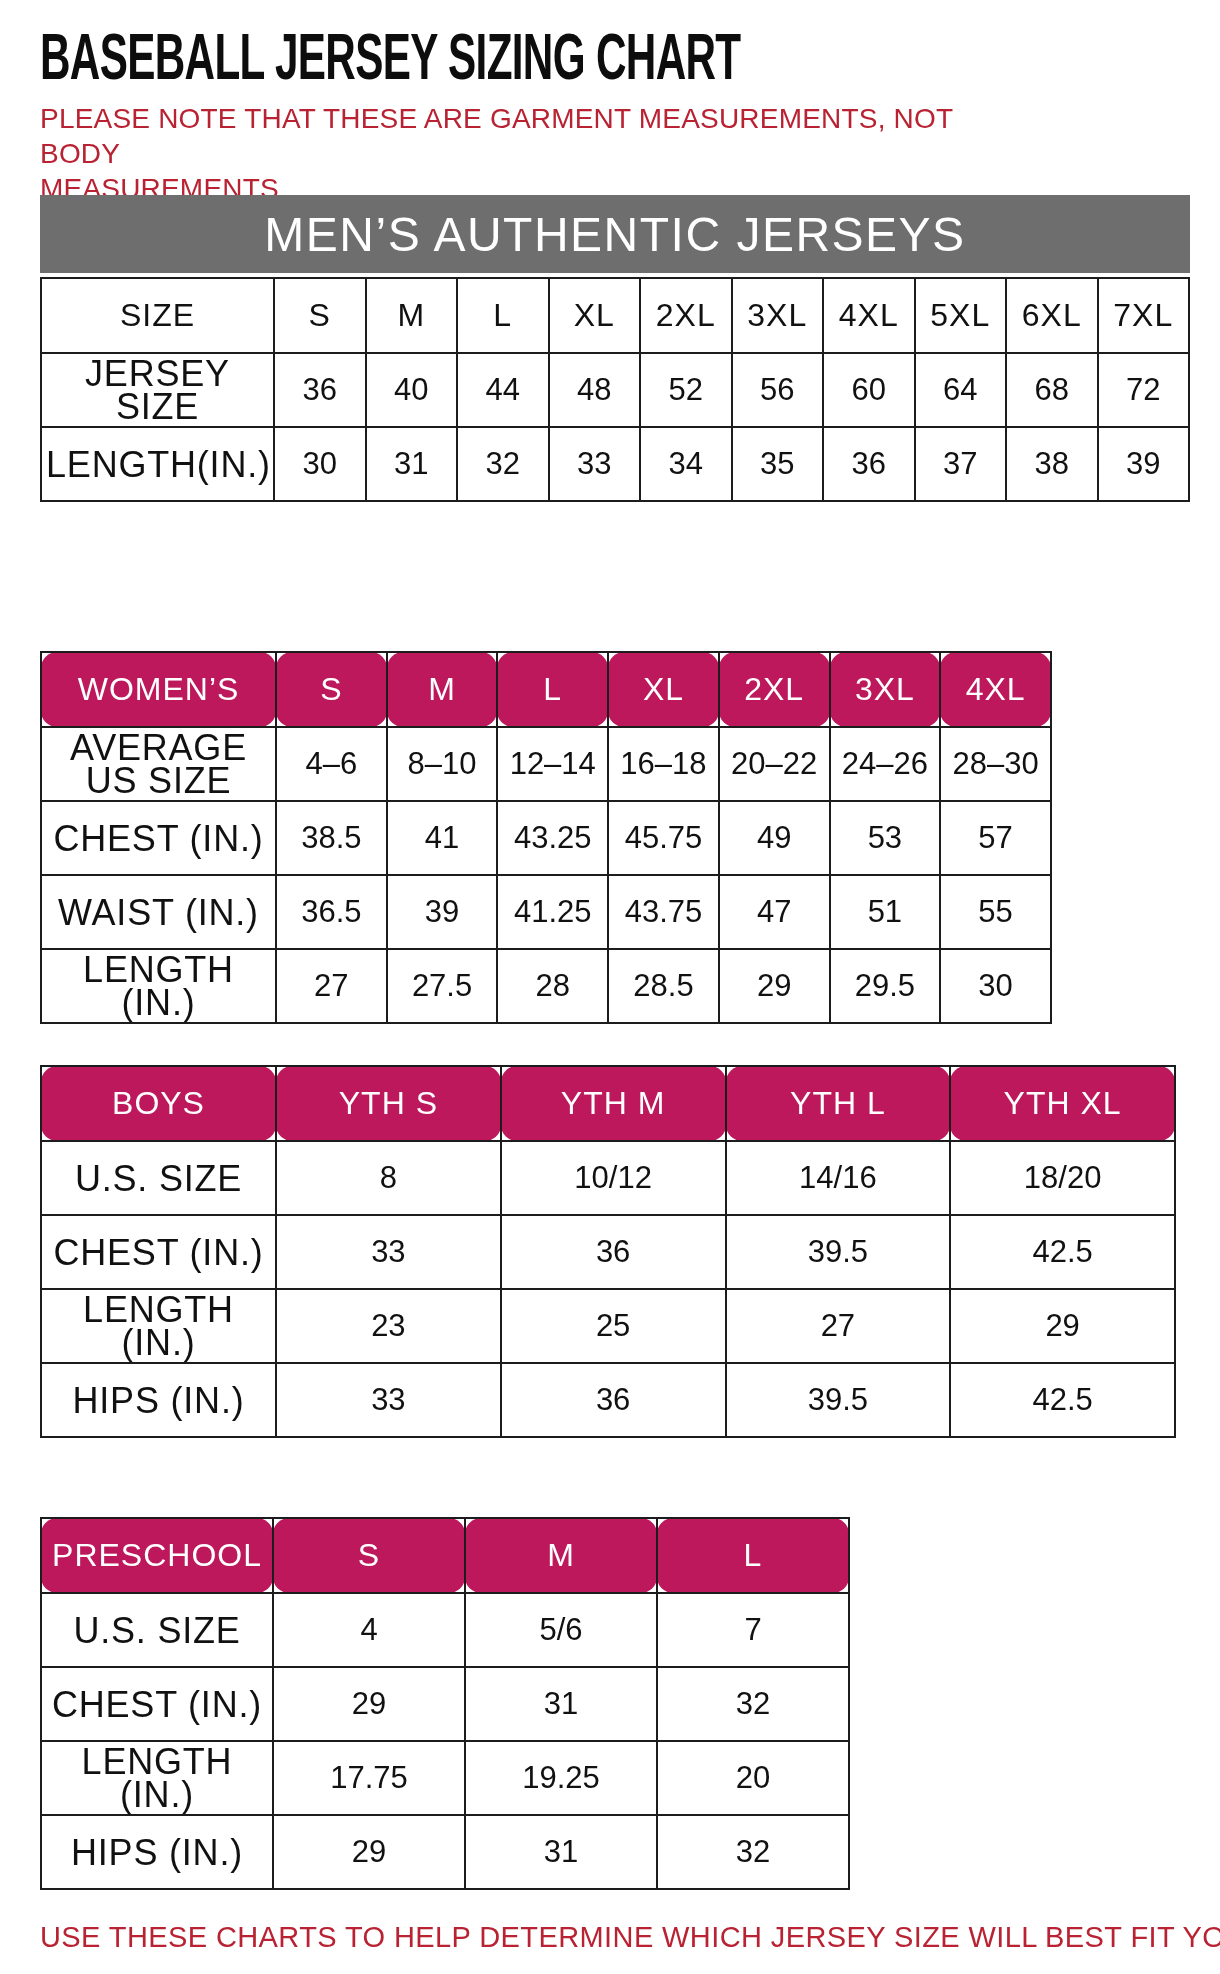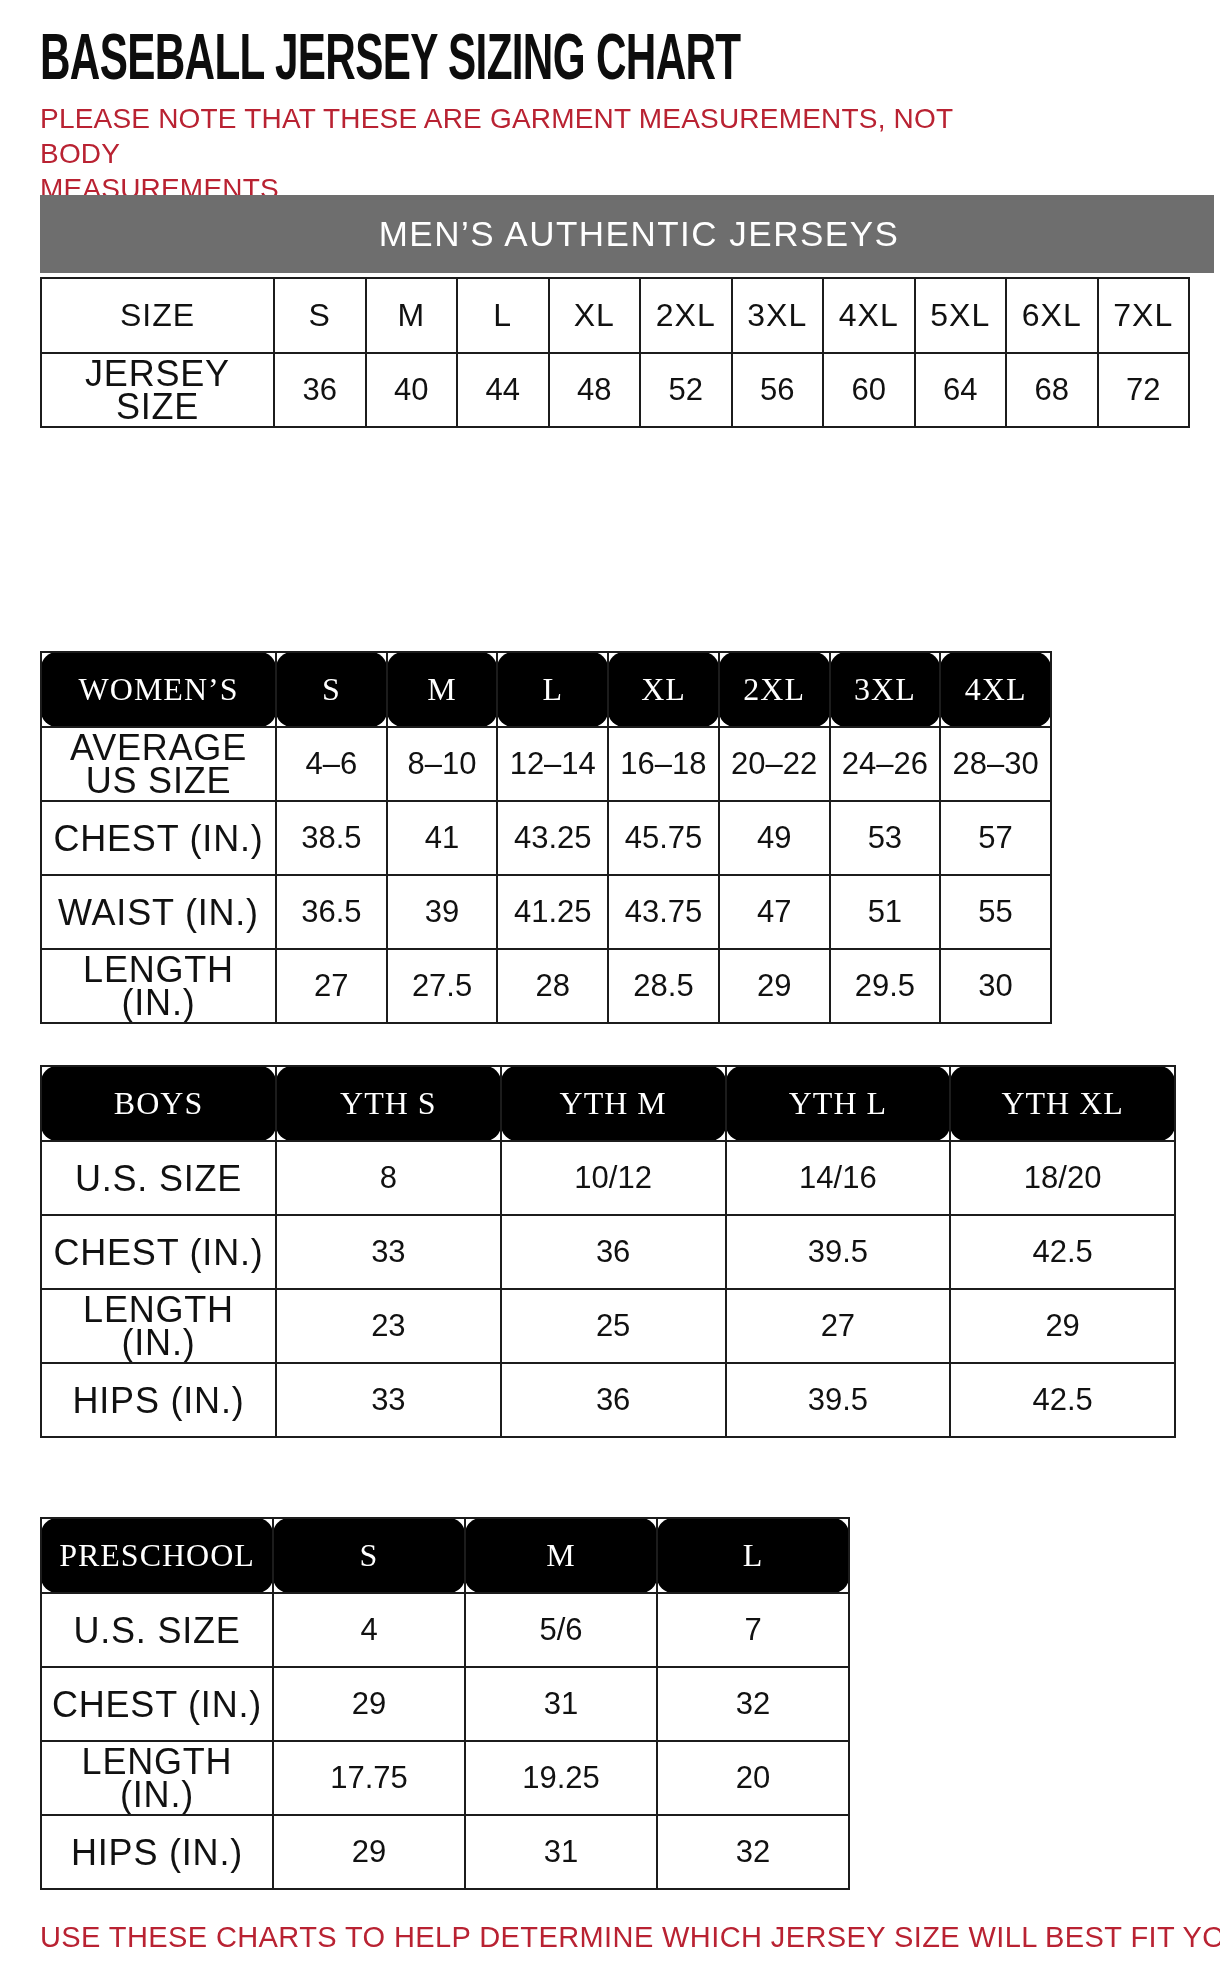--- a/index.html
+++ b/index.html
@@ -53,26 +53,25 @@
 
   
   .banner {
     position: absolute;
     left: 40px;
     top: 195px;
     width: 1150px;
     height: 78px;
     background: #6e6e6e;
     color: #ffffff;
-    font-size: 35px;
+    font-size: 48px;
     letter-spacing: 1.5px;
     display: flex;
     align-items: center;
     justify-content: center;
-    padding-left: 24px;
   }
 
   
   table.sizing {
     position: absolute;
     left: 40px;
     border-collapse: collapse;
     table-layout: fixed;
   }
   table.sizing th, table.sizing td {
@@ -87,24 +86,23 @@
     font-weight: 400;
     font-size: 32px;
     border-radius: 16px;
   }
   table.sizing th.plain {
     background: #ffffff;
     color: #111;
     letter-spacing: 1px;
   }
   table.sizing th.gray {
-    background: #000000;
+    background: #be185d;
     color: #ffffff;
     letter-spacing: 1px;
-    font-family: Liberation Serif, serif;
   }
   table.sizing td {
     height: 72px;
     font-size: 31px;
     background: #ffffff;
   }
   table.sizing td.row-label {
     font-size: 36px;
     letter-spacing: 0.8px;
     white-space: pre-line;
@@ -168,20 +166,33 @@
         <td>40</td>
         <td>44</td>
         <td>48</td>
         <td>52</td>
         <td>56</td>
         <td>60</td>
         <td>64</td>
         <td>68</td>
         <td>72</td>
       </tr>
+      <tr>
+        <td class="row-label">LENGTH(IN.)</td>
+        <td>30</td>
+        <td>31</td>
+        <td>32</td>
+        <td>33</td>
+        <td>34</td>
+        <td>35</td>
+        <td>36</td>
+        <td>37</td>
+        <td>38</td>
+        <td>39</td>
+      </tr>
     </tbody>
   </table>
 
 <table class="sizing tbl-womens">
     <colgroup>
       <col class="label-col">
       <col>
       <col>
       <col>
       <col>

